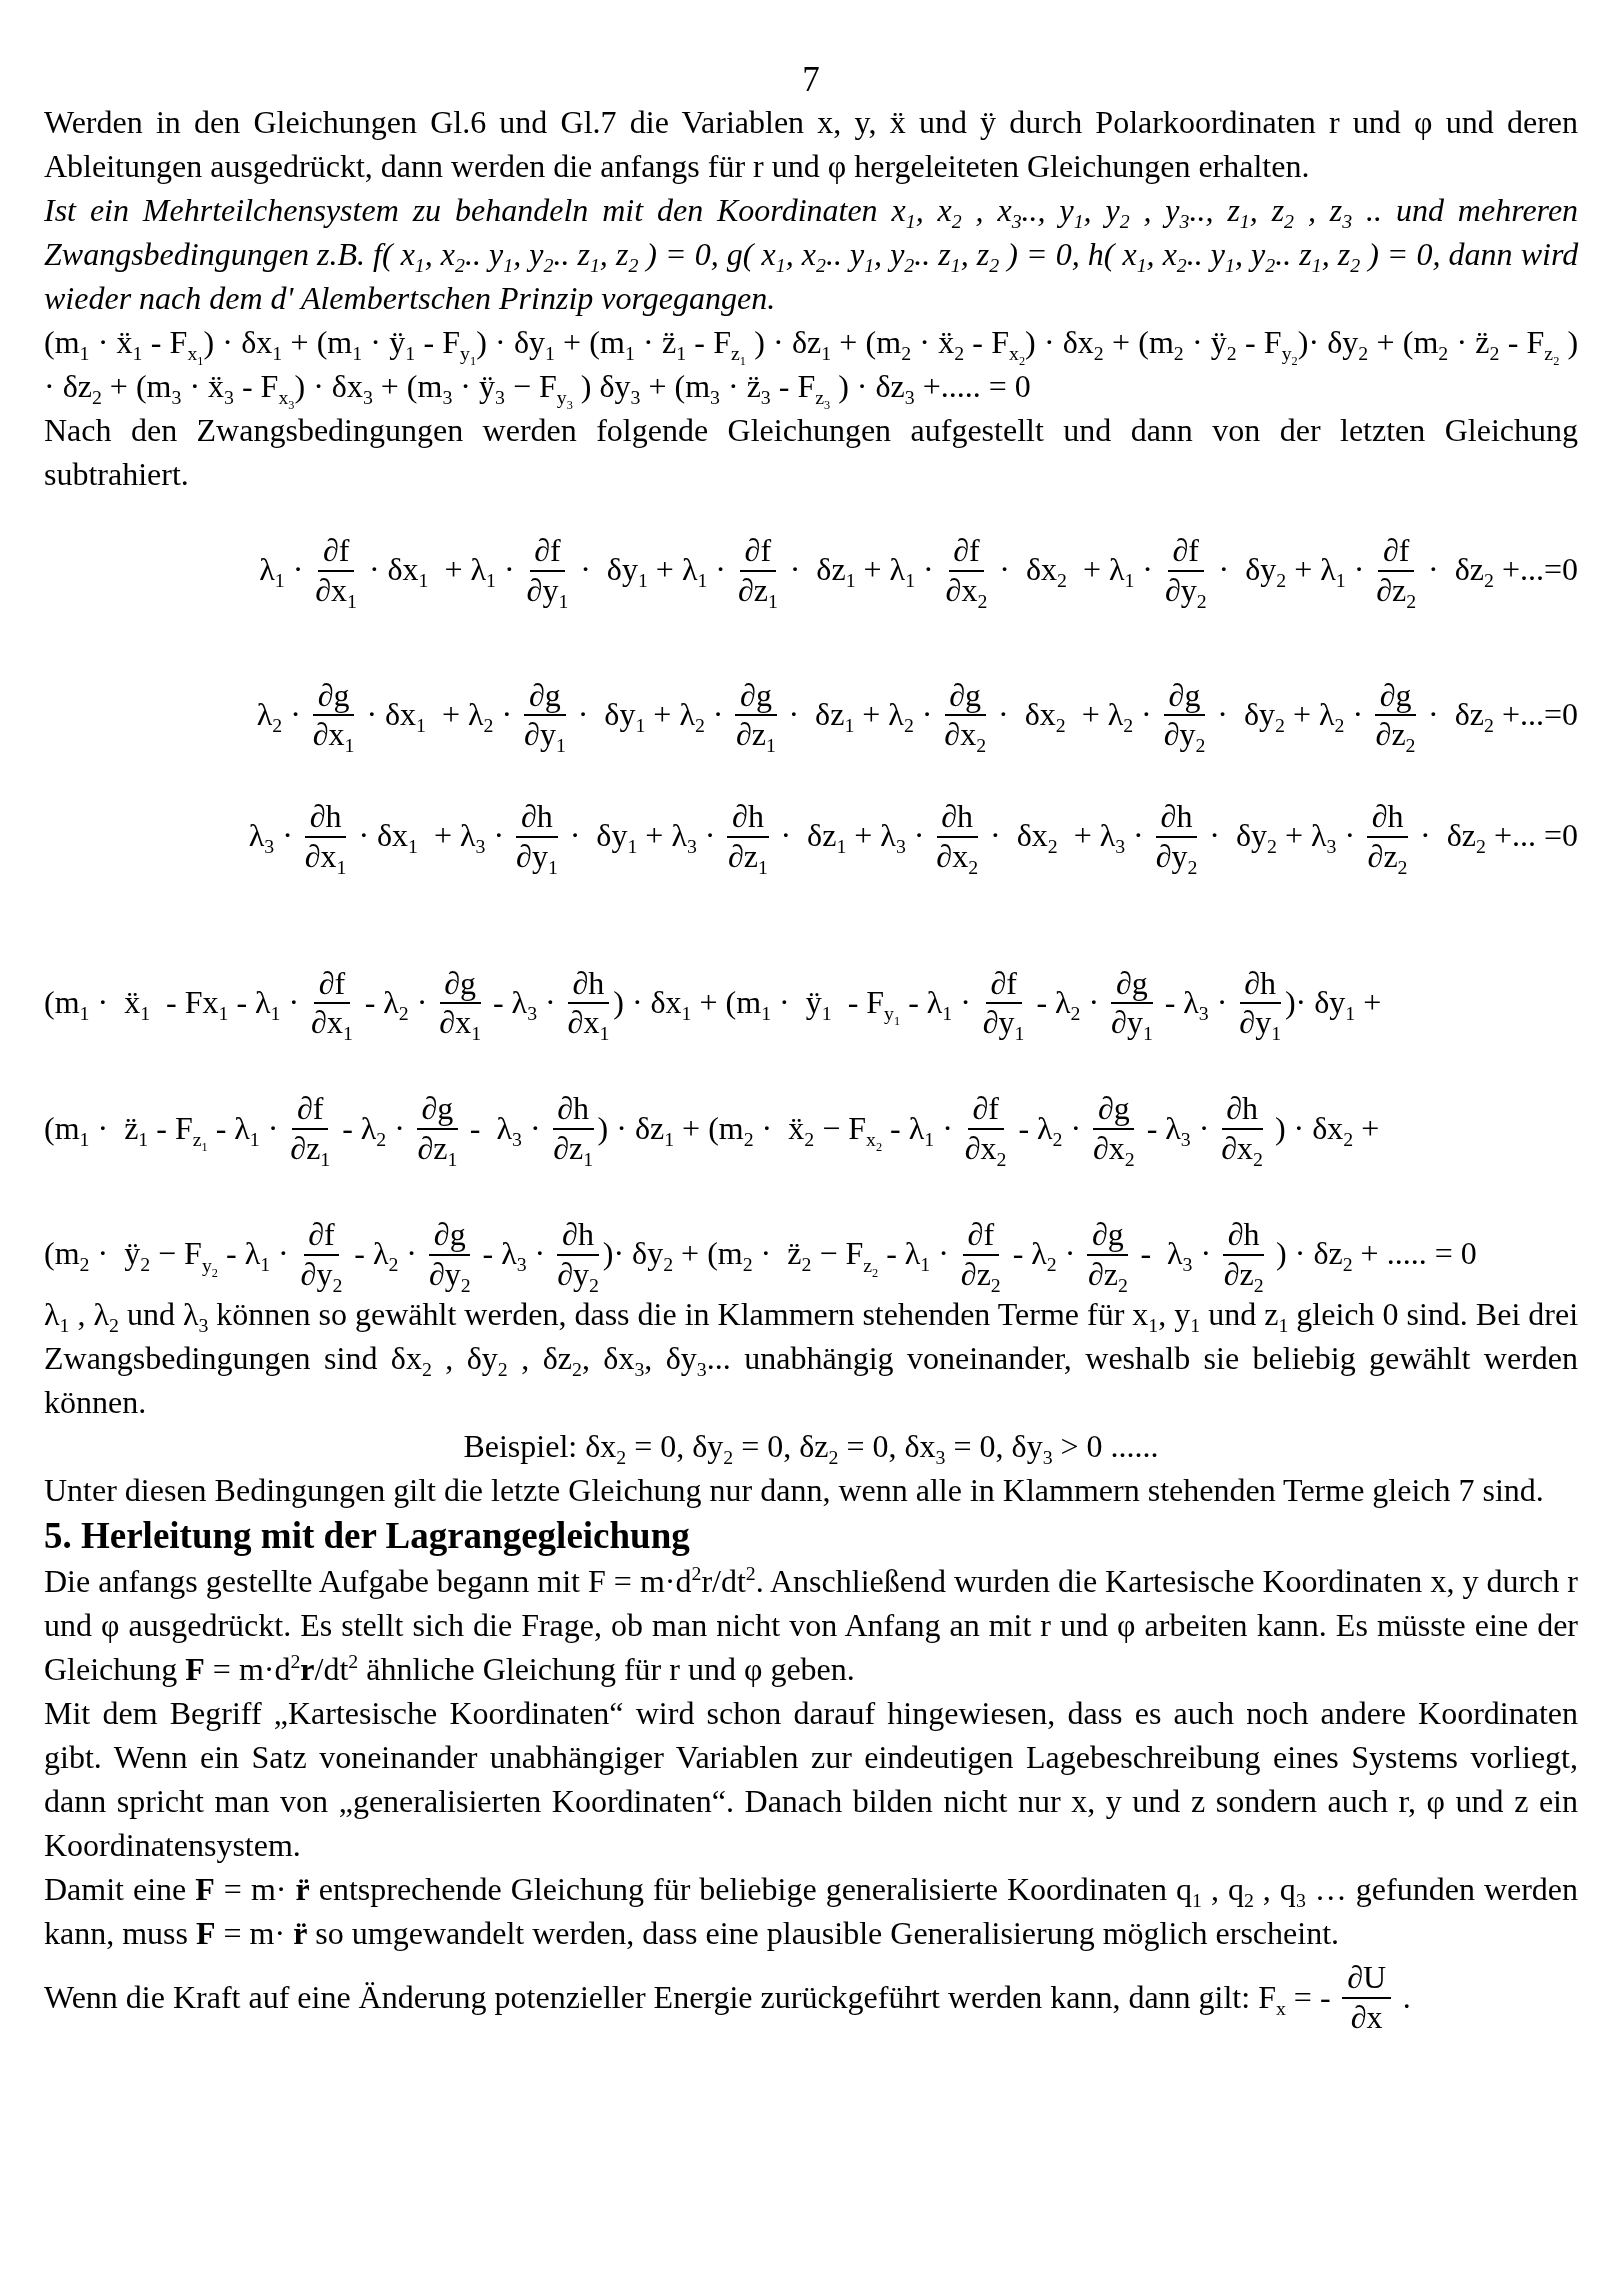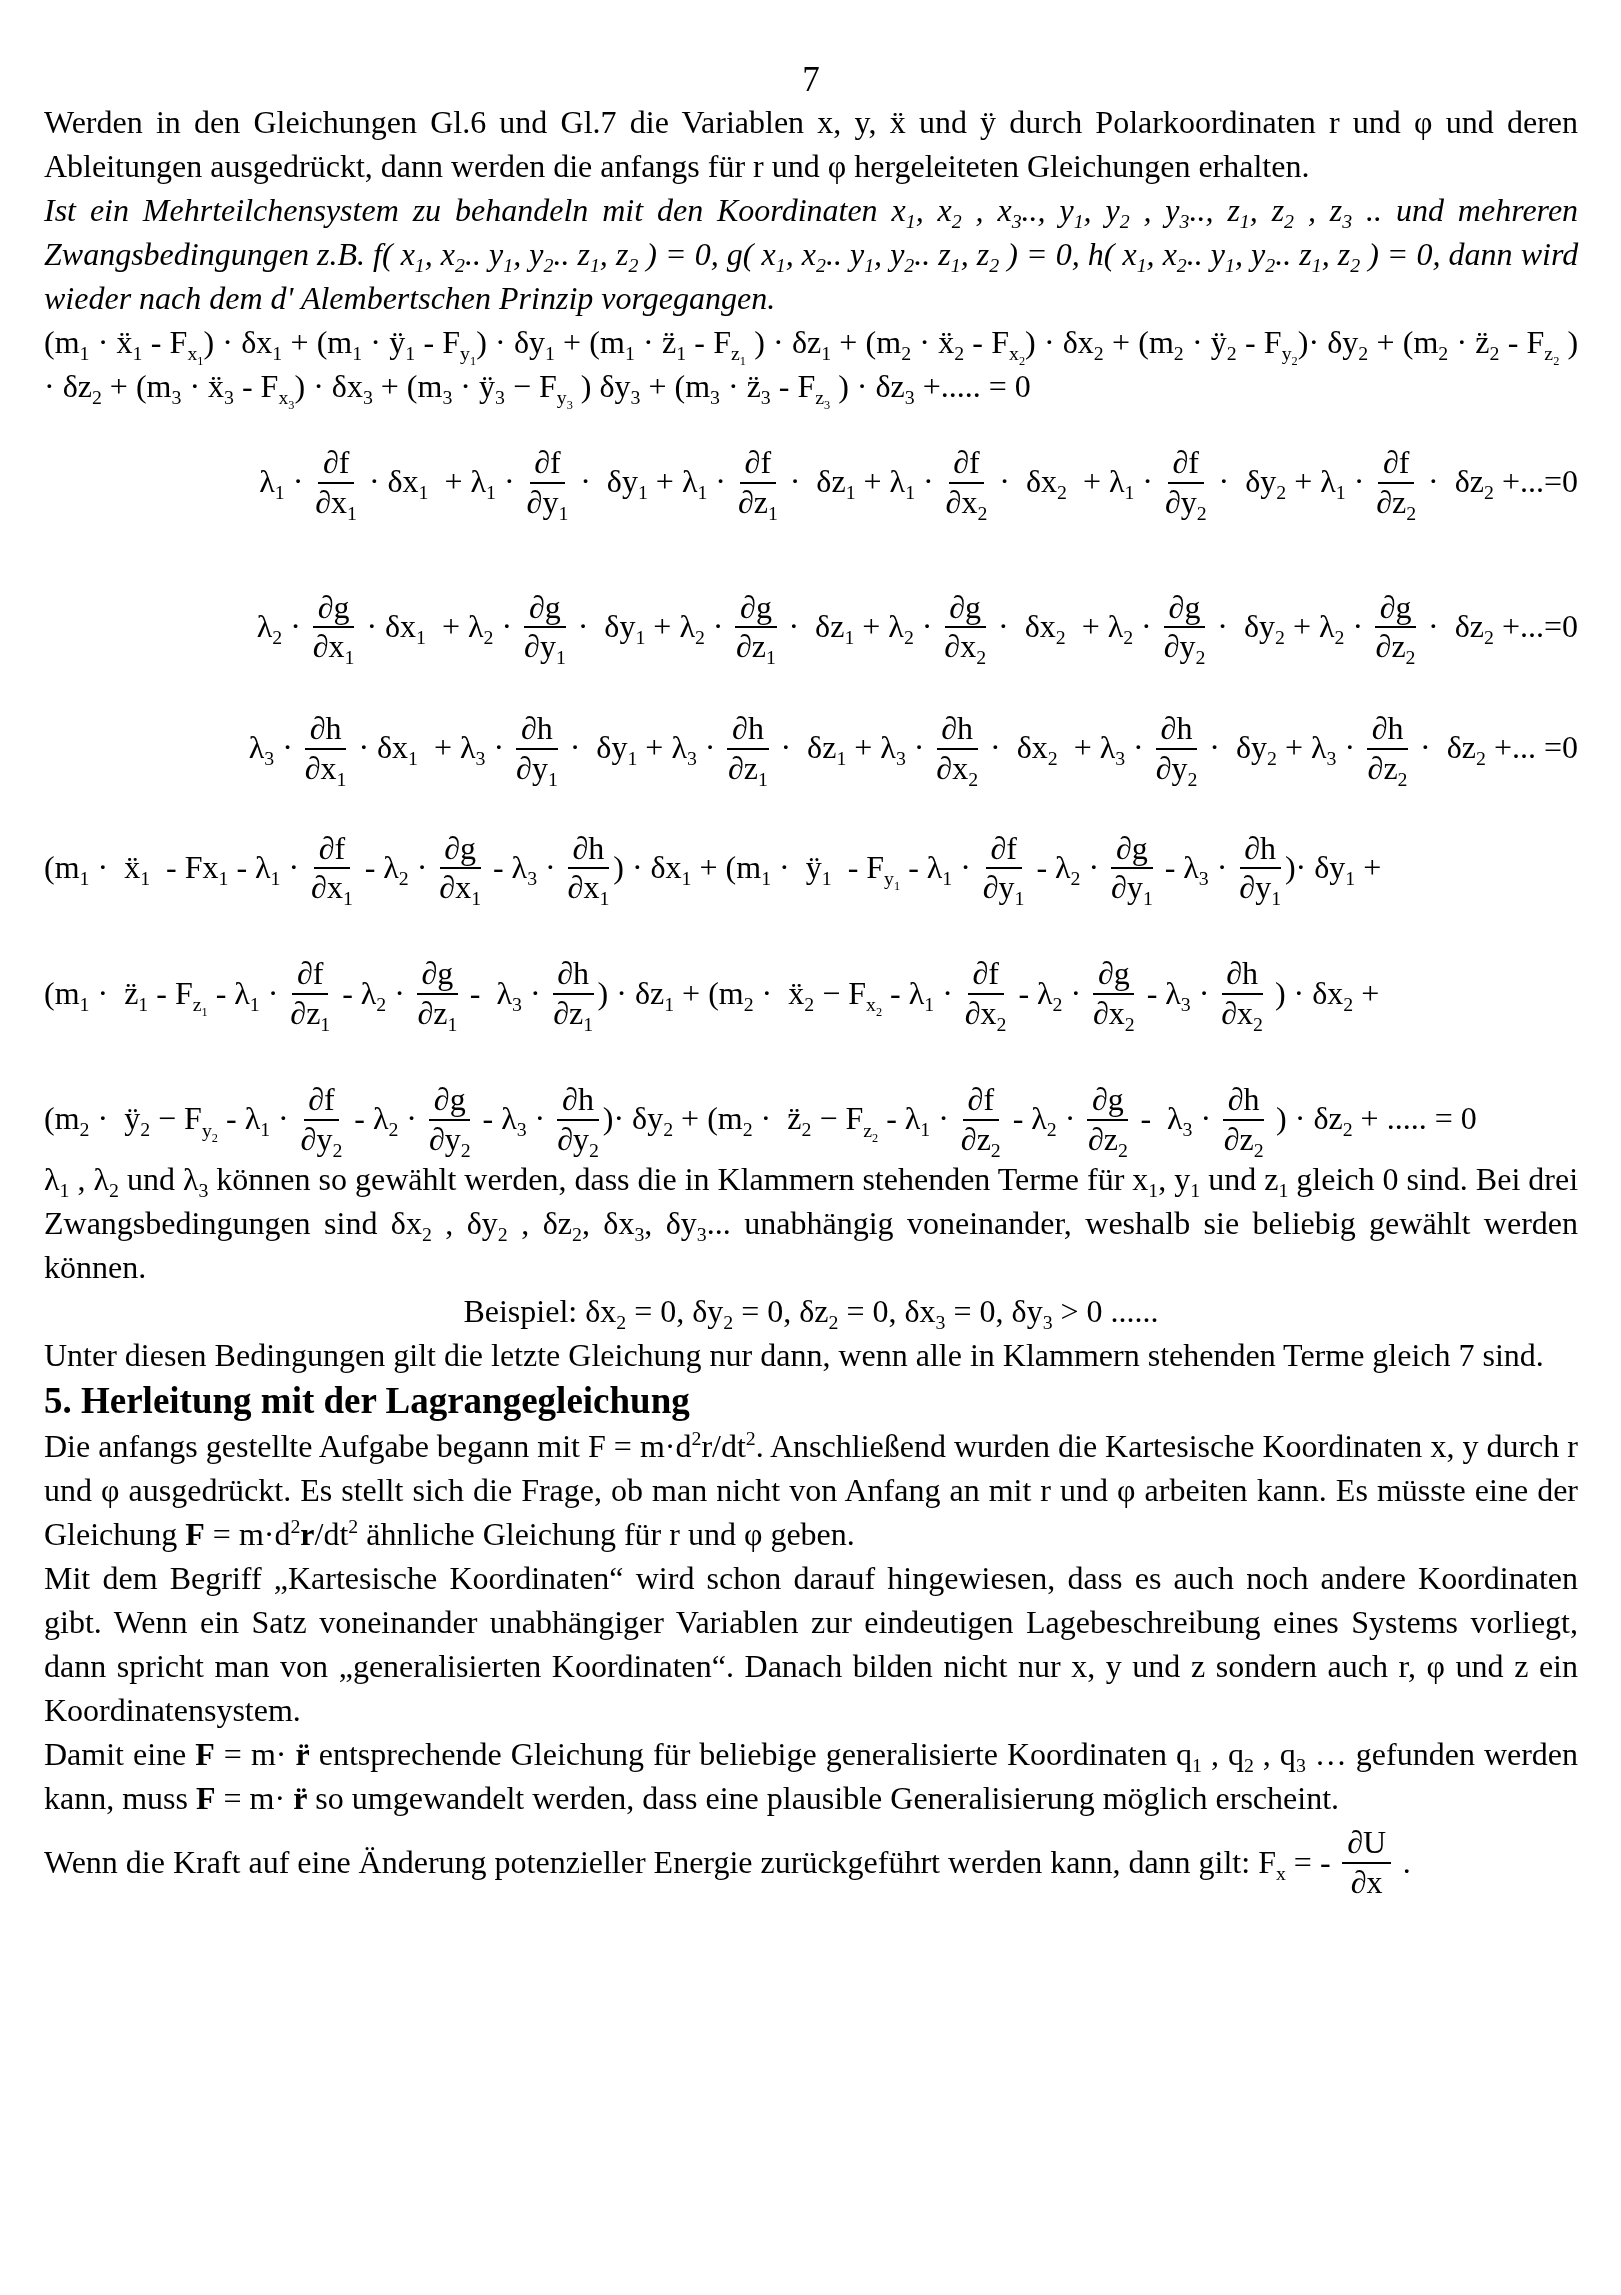--- a/index.html
+++ b/index.html
@@ -16,21 +16,21 @@
   }
   .pagenum{text-align:center;font-size:35px;}
   p.para{margin:0;line-height:44px;text-align:justify;}
   .mt-intro{margin-top:52px;}
   .mt-multi{margin-top:31px;font-style:italic;}
   .mt-eqd{margin-top:4.7px;}
   .mt-nach{margin-top:11px;}
   .mt-l1{margin-top:36px;}
   .mt-l2{margin-top:69px;}
   .mt-l3{margin-top:46px;}
-  .mt-c1{margin-top:44px;}
+  .mt-c1{margin-top:91px;}
   .mt-c2{margin-top:50px;}
   .mt-c3{margin-top:50px;}
   .mt-choice{margin-top:52px;}
   .mt-beisp{margin-top:15.7px;}
   .mt-unter{margin-top:20.4px;}
   .mt-head{margin-top:39px;}
   .mt-p1{margin-top:6.3px;}
   .mt-p2{margin-top:4.7px;}
   .mt-p3{margin-top:3.1px;}
   .mt-p4{margin-top:6.3px;}
@@ -65,20 +65,21 @@
 <div class="page">
 
   <div class="pagenum">7</div>
 
   <p class="para mt-intro">Werden in den Gleichungen Gl.6 und Gl.7 die Variablen x, y,  ẍ  und ÿ  durch Polarkoordinaten  r und φ  und deren Ableitungen ausgedrückt, dann werden die anfangs für r und  φ  hergeleiteten Gleichungen erhalten.</p>
 
   <p class="para mt-multi">Ist ein Mehrteilchensystem zu behandeln mit den Koordinaten x<sub>1</sub>, x<sub>2</sub> , x<sub>3</sub>.., y<sub>1</sub>, y<sub>2</sub> , y<sub>3</sub>.., z<sub>1</sub>, z<sub>2</sub> , z<sub>3</sub> .. und mehreren Zwangsbedingungen z.B. f( x<sub>1</sub>, x<sub>2</sub>.. y<sub>1</sub>, y<sub>2</sub>.. z<sub>1</sub>, z<sub>2</sub> ) = 0,   g( x<sub>1</sub>, x<sub>2</sub>.. y<sub>1</sub>, y<sub>2</sub>.. z<sub>1</sub>, z<sub>2</sub> ) = 0,   h( x<sub>1</sub>, x<sub>2</sub>.. y<sub>1</sub>, y<sub>2</sub>.. z<sub>1</sub>, z<sub>2</sub> ) = 0, dann wird wieder nach dem d' Alembertschen Prinzip vorgegangen.</p>
 
   <p class="para mt-eqd">(m<sub>1</sub> ·  ẍ<sub>1</sub>  - F<sub>x<sub>1</sub></sub>) · δx<sub>1</sub> + (m<sub>1</sub> ·  ÿ<sub>1</sub>  - F<sub>y<sub>1</sub></sub>) · δy<sub>1</sub> + (m<sub>1</sub> ·  z̈<sub>1</sub> - F<sub>z<sub>1</sub></sub> ) ·  δz<sub>1</sub> + (m<sub>2</sub> ·  ẍ<sub>2</sub> - F<sub>x<sub>2</sub></sub>) · δx<sub>2</sub> + (m<sub>2</sub> ·  ÿ<sub>2</sub> - F<sub>y<sub>2</sub></sub>)· δy<sub>2</sub> + (m<sub>2</sub> ·  z̈<sub>2</sub> - F<sub>z<sub>2</sub></sub> ) · δz<sub>2</sub> + (m<sub>3</sub> ·  ẍ<sub>3</sub>  - F<sub>x<sub>3</sub></sub>) · δx<sub>3</sub> + (m<sub>3</sub> ·  ÿ<sub>3</sub> − F<sub>y<sub>3</sub></sub> ) δy<sub>3</sub> + (m<sub>3</sub> ·  z̈<sub>3</sub> - F<sub>z<sub>3</sub></sub> ) · δz<sub>3</sub> +..... = 0</p>
 
+  <p class="para mt-nach">Nach den Zwangsbedingungen werden folgende Gleichungen aufgestellt und dann von der letzten Gleichung subtrahiert.</p>
 
   <div class="mathline indent mt-l1">
       <span>λ<sub>1</sub> · </span>
       <span class="frac"><span class="num">∂f</span><span class="den">∂x<sub>1</sub></span></span>
       <span> · δx<sub>1</sub>  + λ<sub>1</sub> · </span>
       <span class="frac"><span class="num">∂f</span><span class="den">∂y<sub>1</sub></span></span>
       <span> ·  δy<sub>1</sub> + λ<sub>1</sub> · </span>
       <span class="frac"><span class="num">∂f</span><span class="den">∂z<sub>1</sub></span></span>
       <span> ·  δz<sub>1</sub> + λ<sub>1</sub> · </span>
       <span class="frac"><span class="num">∂f</span><span class="den">∂x<sub>2</sub></span></span>

